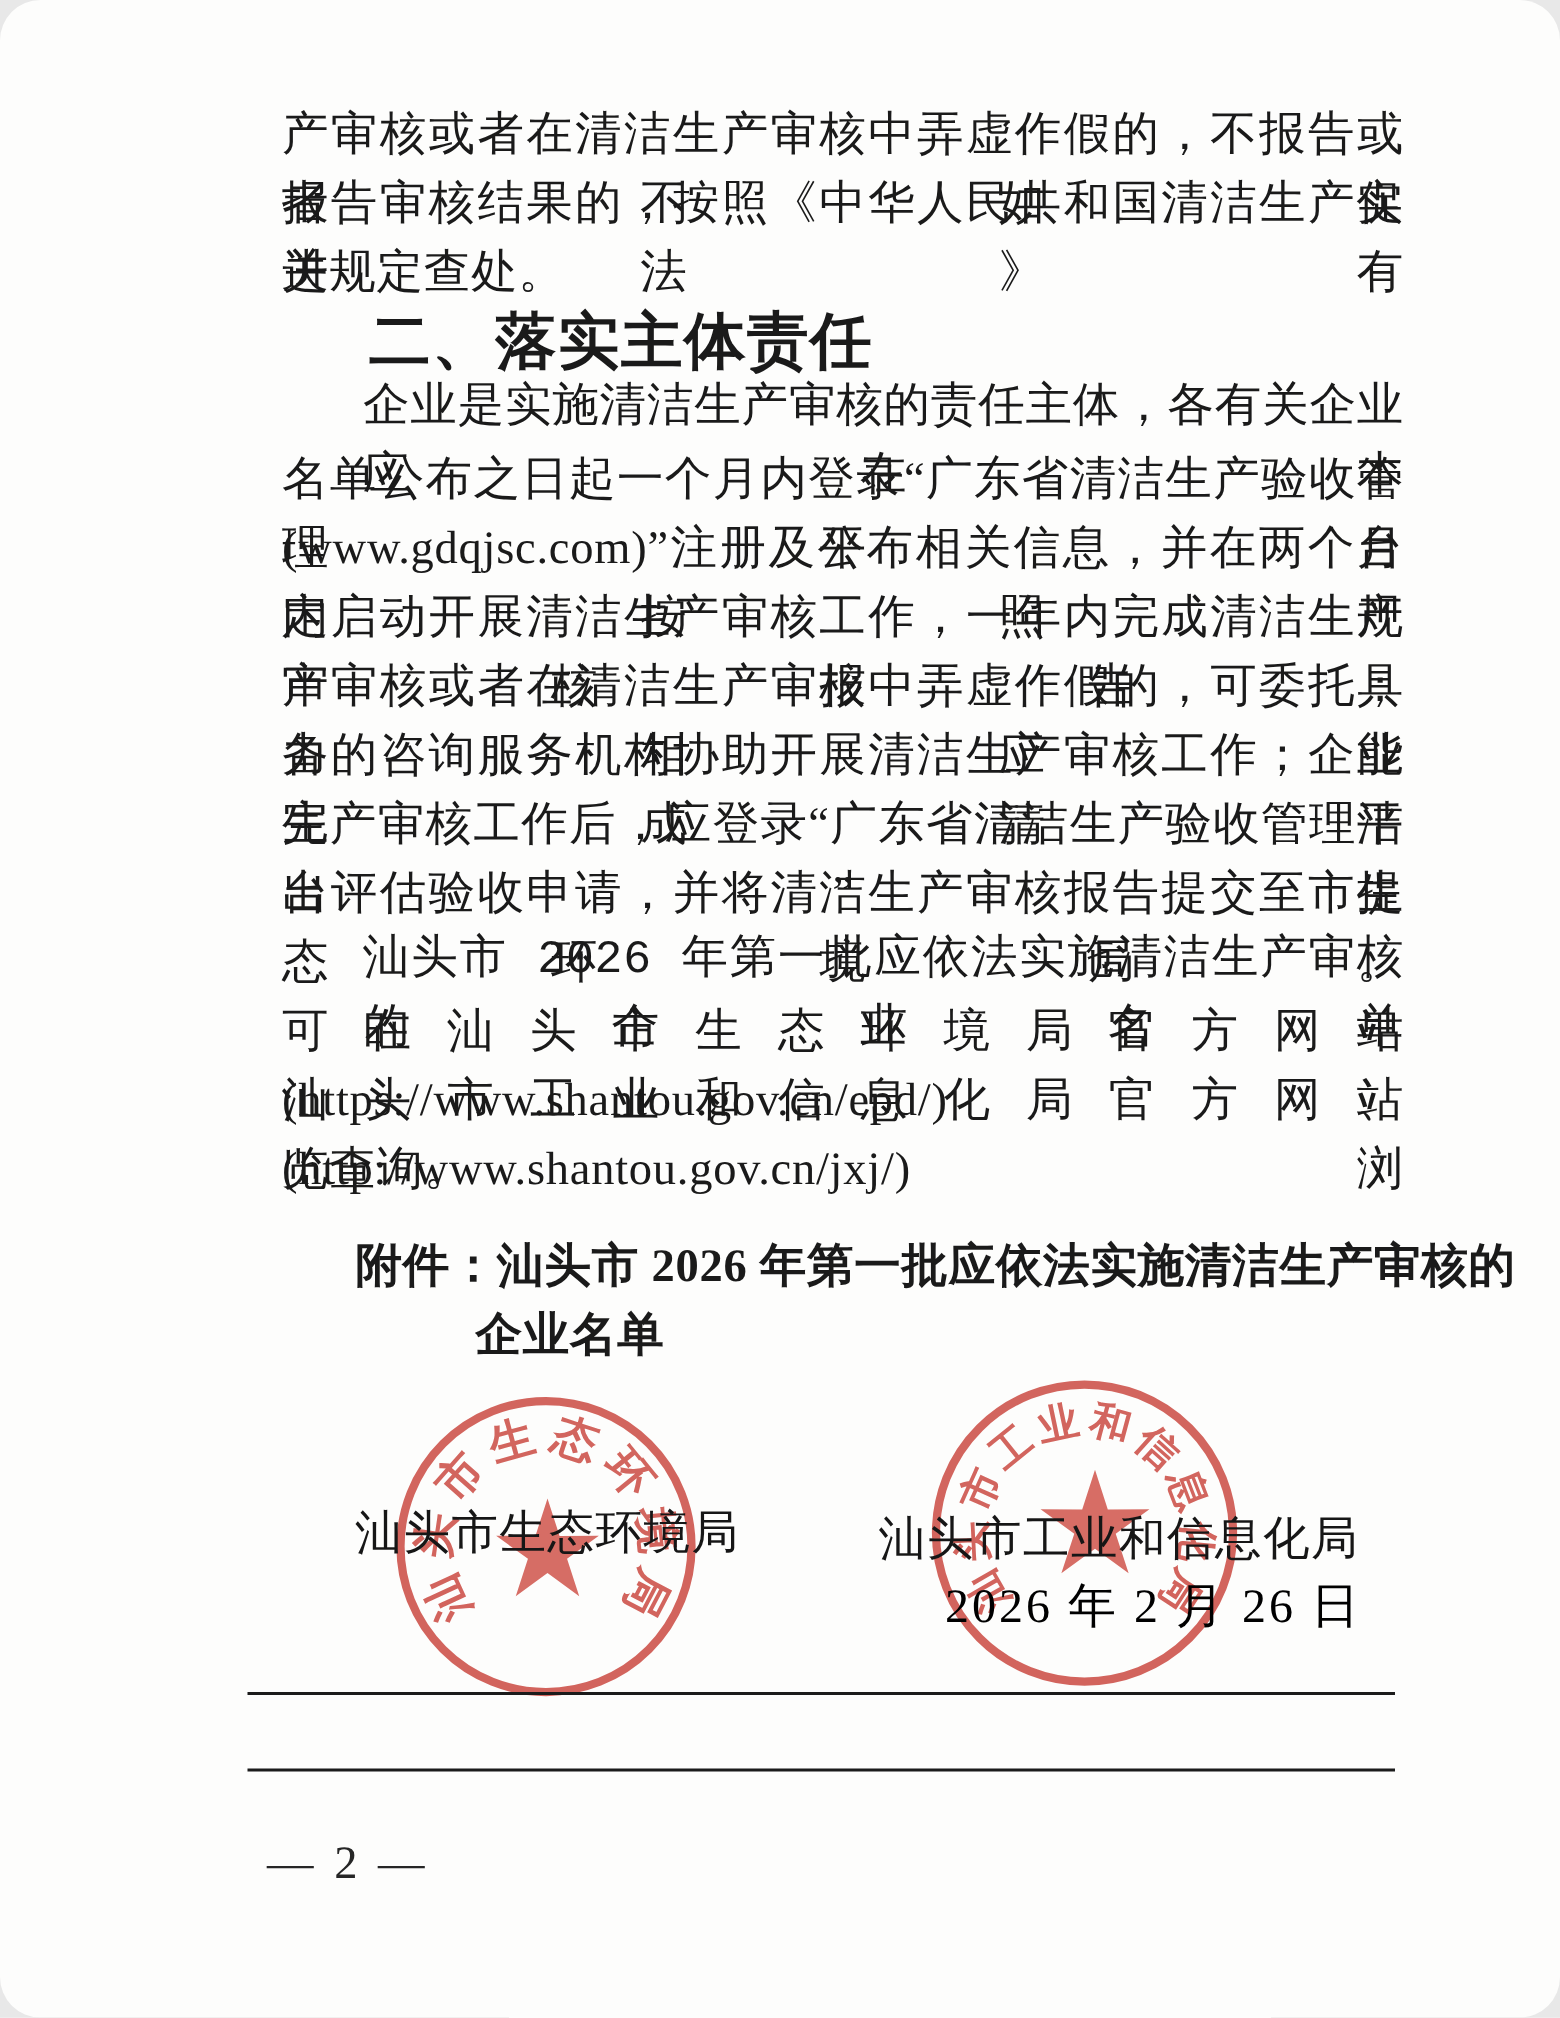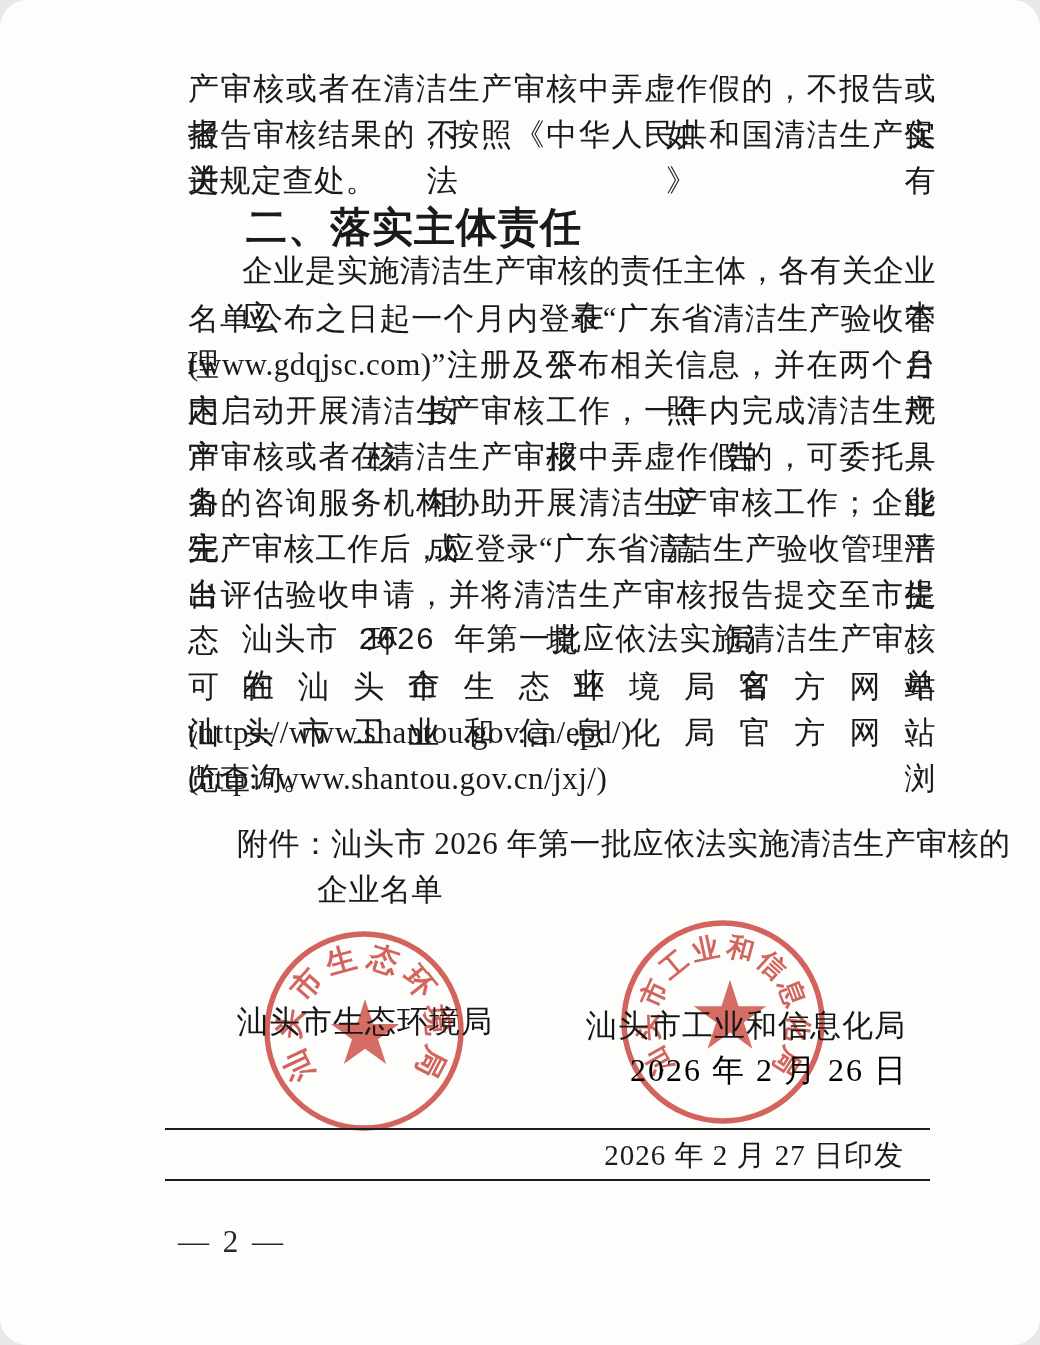--- a/index.html
+++ b/index.html
@@ -35,21 +35,21 @@
     font-family:"Liberation Sans","DejaVu Sans",sans-serif;
     font-weight:700;
     font-size:41px;
     padding-left:58px;
     letter-spacing:1px;
   }
   .attachment{
     position:absolute;
     left:237px;top:821px;width:720px;
   }
-  .attachment .line{letter-spacing:0.5px;}
+  .attachment .line{letter-spacing:0.5px;font-weight:bold;}
   .attachment .cont{padding-left:80px;}
   .seal{position:absolute;z-index:1;}
   .agency{
     position:absolute;z-index:2;
     height:46px;line-height:46px;
     font-size:31px;letter-spacing:1px;
     white-space:nowrap;color:#161616;
   }
   .signdate{
     position:absolute;z-index:2;
@@ -130,18 +130,17 @@
         <textPath href="#rsealarc" startOffset="2">汕头市工业和信息化局</textPath>
       </text>
     </g>
   </svg>
 
   <div class="agency" style="left:237px;top:999px;">汕头市生态环境局</div>
   <div class="agency" style="left:586px;top:1003px;">汕头市工业和信息化局</div>
   <div class="signdate" style="left:630px;top:1047px;">2026 年 2 月 26 日</div>
 
   <div class="rule" style="top:1128px;"></div>
-  <div class="footer-date">2026 年 2 月 27 日印发</div>
   <div class="rule" style="top:1179px;"></div>
 
   <div class="pagenum">— 2 —</div>
 
 </div>
 
 </body></html>

